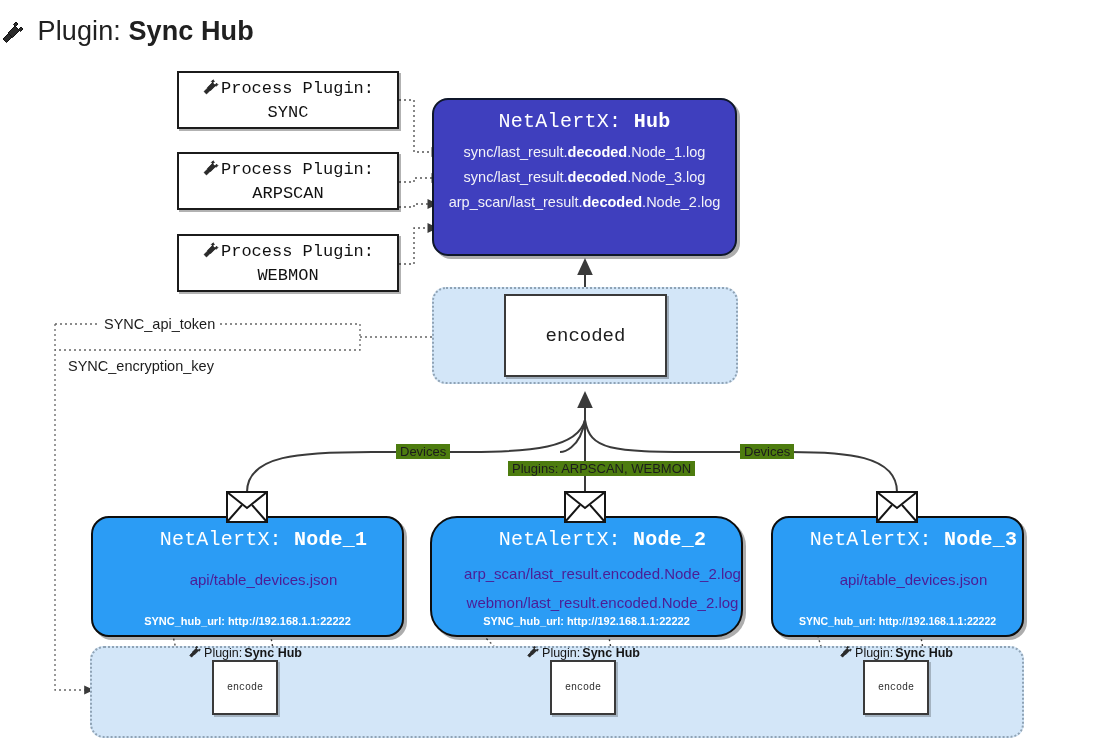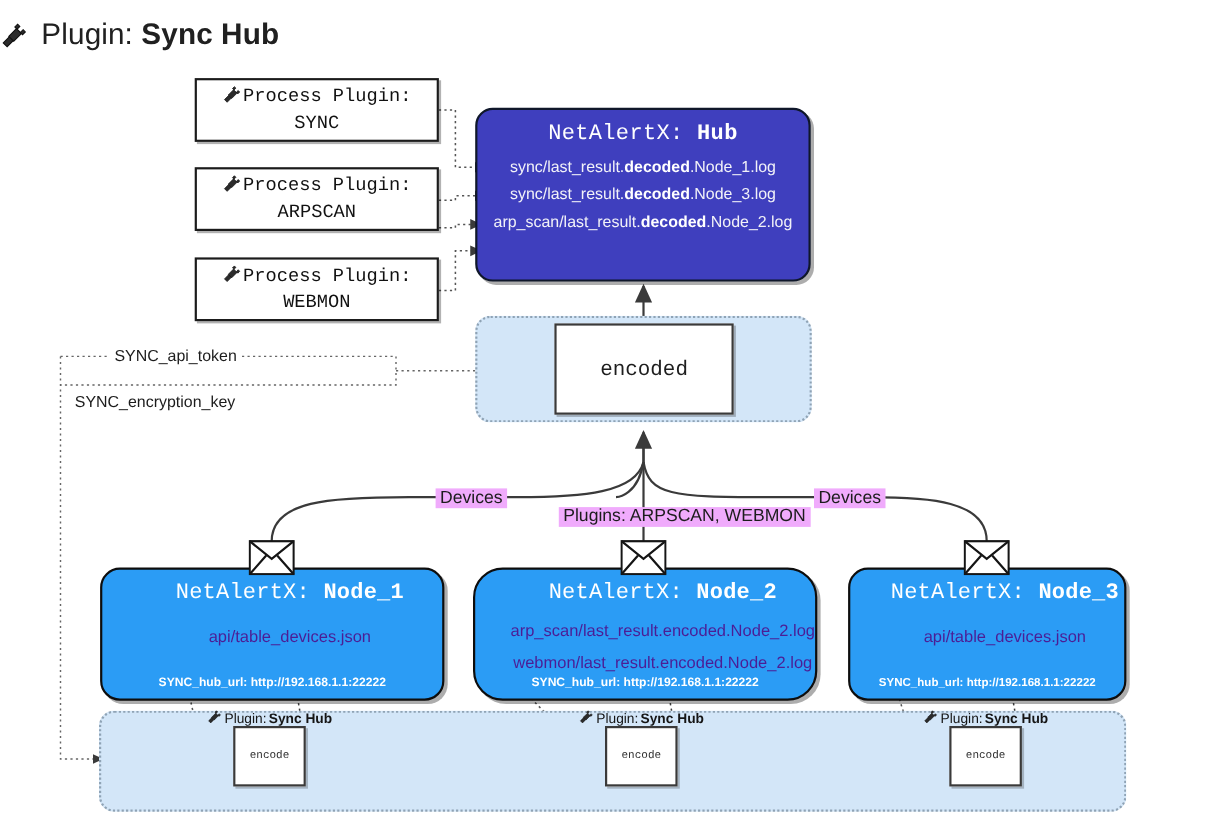--- a/index.html
+++ b/index.html
@@ -153,22 +153,22 @@
     border: 2px solid #3a3a3a;
     box-shadow: 2px 2px 0 rgba(0,0,0,.22);
     display: flex; align-items: center; justify-content: center;
     font-family: "Liberation Mono", "DejaVu Sans Mono", monospace;
     font-size: 10px; color: #303030;
   }
 
   
   .edge-label {
     position: absolute; z-index: 5;
-    font-size: 16px; color: #1c1c1c;
-    background: #f0abfc;
+    font-size: 13px; color: #1c1c1c;
+    background: #4d7c0f;
     padding: 0 4px;
     white-space: nowrap;
   }
   .token-label {
     position: absolute; z-index: 5;
     font-size: 14.5px; color: #1c1c1c;
     background: #ffffff;
     padding: 0 4px;
     white-space: nowrap;
   }

